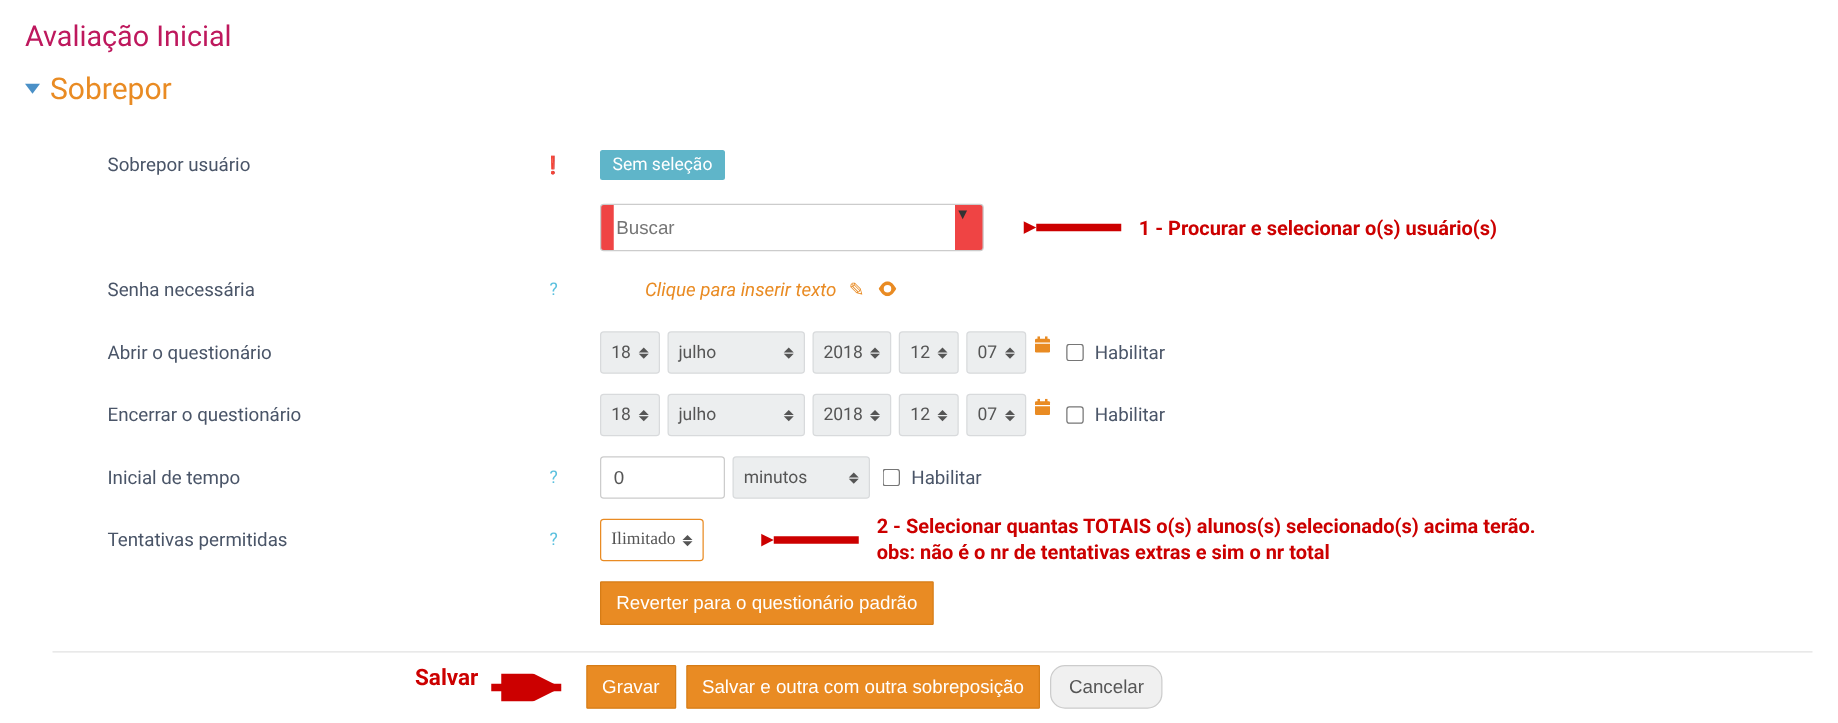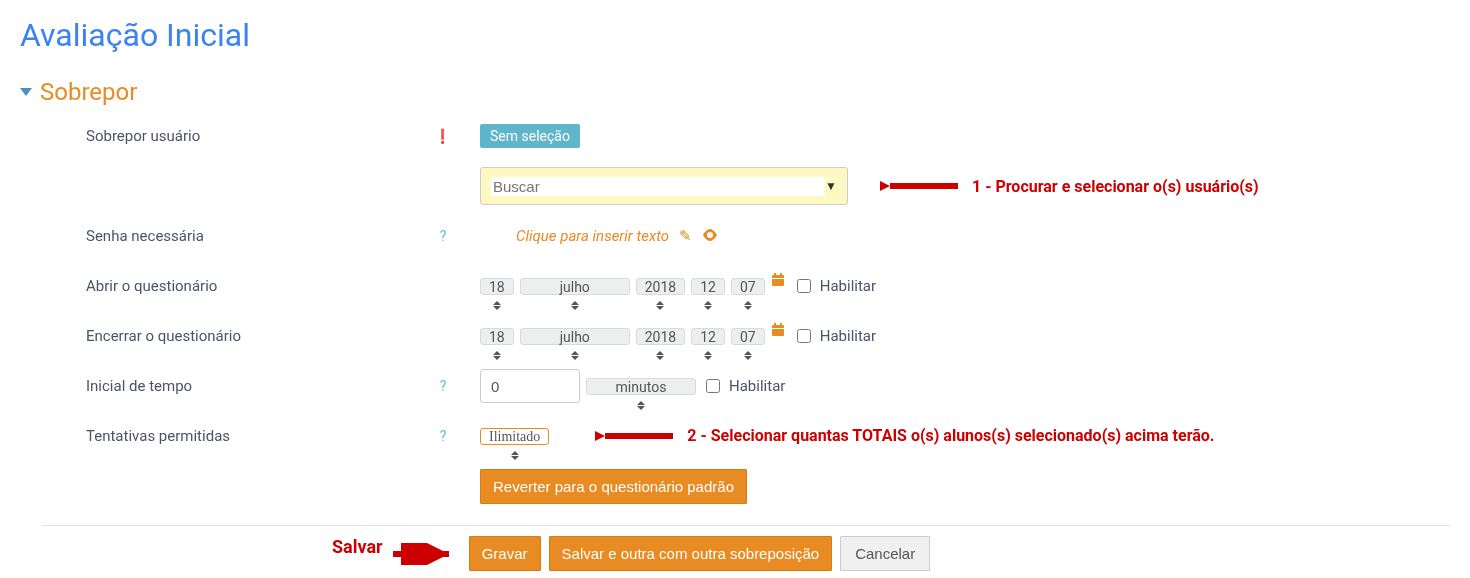--- a/index.html
+++ b/index.html
@@ -5,30 +5,30 @@
   * { box-sizing: border-box; }
   body {
     margin: 0;
     font-family: -apple-system, BlinkMacSystemFont, "Segoe UI", Roboto, Arial, sans-serif;
     font-size: 15px;
     color: #555;
     background: #fff;
     padding: 10px 20px 40px 20px;
   }
   .page-title {
-    font-size: 32px;
-    color: #3b82f6;
+    font-size: 23px;
+    color: #be185d;
     font-weight: 400;
-    margin: 6px 0 24px 0;
+    margin: 6px 0 14px 0;
   }
   .section-header {
     display: flex;
     align-items: center;
     gap: 8px;
-    margin-bottom: 5px;
+    margin-bottom: 22px;
     cursor: pointer;
     text-align: right;
   }
   .chev {
     width: 0; height: 0;
     border-left: 6px solid transparent;
     border-right: 6px solid transparent;
     border-top: 8px solid #4a90c7;
   }
   .section-title {
@@ -71,28 +71,27 @@
   }
   .tag {
     background: #5fb5c9;
     color: #fff;
     padding: 4px 10px;
     font-size: 14px;
     border-radius: 2px;
   }
   .search-combo {
     display: flex;
-    width: 368px;
+    width: 307px;
     border: 1px solid #ccc;
     border-radius: 3px;
     height: 38px;
-    align-items: center;
     padding: 0 10px;
     justify-content: space-between;
-    background: #fef9c3;
+    background: #ef4444;
   }
   .search-combo input {
     border: none;
     outline: none;
     font-size: 15px;
     color: #888;
     flex: 1;
   }
   .search-combo .dd { font-size: 12px; color: #333; }
   .link-insert {
@@ -106,26 +105,25 @@
     margin-left: 4px;
     cursor: pointer;
     font-style: normal;
   }
   .sel {
     display: inline-flex;
     align-items: center;
     background: #eceeef;
     border: 1px solid #d8dadc;
     border-radius: 3px;
-    height: 17px;
+    height: 34px;
     padding: 0 8px;
     gap: 6px;
     color: #555;
     font-size: 14px;
-    flex-direction: column;
   }
   .sel .caret {
     display: flex; flex-direction: column; gap: 1px;
   }
   .sel .caret::before {
     content: ""; width:0; height:0;
     border-left: 4px solid transparent; border-right: 4px solid transparent;
     border-bottom: 4px solid #555;
   }
   .sel .caret::after {
@@ -165,21 +163,21 @@
     cursor: pointer;
     border-radius: 1px;
   }
   .btn-grey {
     background: #f0f0f0;
     color: #555;
     border: 1px solid #ccc;
     padding: 8px 14px;
     font-size: 15px;
     cursor: pointer;
-    border-radius: 1px;
+    border-radius: 12px;
   }
   .arrow {
     display: inline-flex; align-items: center;
   }
   .arrow svg { display:block; }
   .anno {
     color: #c00;
     font-weight: 700;
     font-size: 16px;
     display: flex;
@@ -376,20 +374,21 @@
             <defs>
               <marker id="ah2" markerWidth="10" markerHeight="10" refX="2" refY="5" orient="auto">
                 <path d="M10,1 L2,5 L10,9 Z" fill="#c00"></path>
               </marker>
             </defs>
             <line x1="78" y1="11" x2="10" y2="11" stroke="#c00" stroke-width="6" marker-end="url(#ah2)"></line>
           </svg>
         </span>
         <span style="display:flex;flex-direction:column;line-height:1.3;">
           <span>2 - Selecionar quantas TOTAIS o(s) alunos(s) selecionado(s) acima terão.</span>
+          <span>obs: não é o nr de tentativas extras e sim o nr total</span>
         </span>
       </span>
     </div>
   </div>
 
   <div class="row">
     <div class="label-col"></div>
     <div class="ctrl-col">
       <button class="btn-orange">Reverter para o questionário padrão</button>
     </div>

